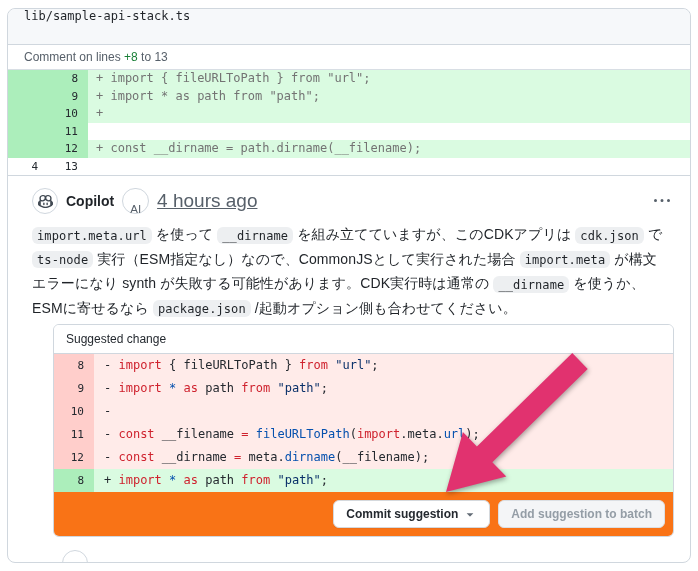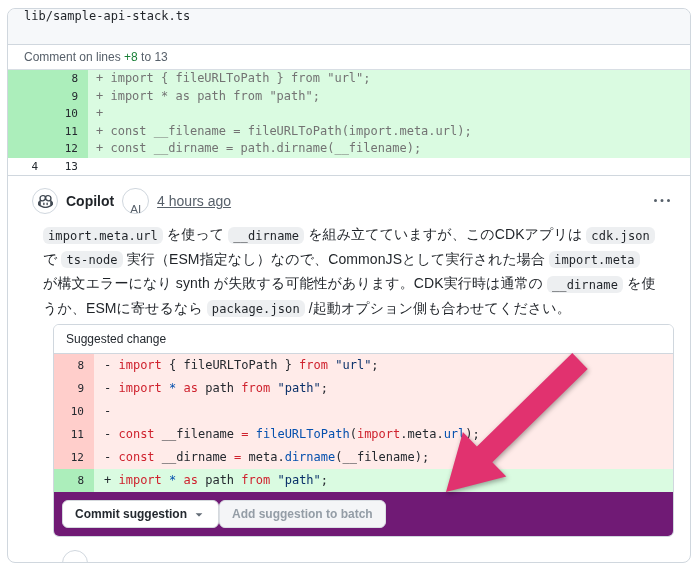--- a/index.html
+++ b/index.html
@@ -42,24 +42,24 @@
   .avatar{
     width:26px;height:26px;border-radius:50%;border:1px solid #d0d7de;
     box-sizing:border-box;display:flex;align-items:center;justify-content:center;
     color:#424a53;flex:none;background:#fff;
   }
   .author{font-weight:700;font-size:14px;color:#1f2328;}
   .ai-badge{
     border:1px solid #d0d7de;border-radius:999px;font-size:11.5px;color:#57606a;
     padding:12px 7px;height:18px;line-height:17px;box-sizing:border-box;
   }
-  .timestamp{font-size:14px;color:#57606a;text-decoration:underline;cursor:pointer;}
+  .timestamp{font-size:19px;color:#57606a;text-decoration:underline;cursor:pointer;}
   .kebab{margin-left:auto;color:#57606a;cursor:pointer;display:flex;align-items:center;padding-right:6px;}
   .comment-body{
-    font-size:14px;line-height:23.5px;color:#1f2328;margin:9px 11px 0;
+    font-size:14px;line-height:23.5px;color:#1f2328;margin:9px 0 0;
     padding-right:8px;letter-spacing:0.1px;
   }
   .inline-code{
     font-family:"DejaVu Sans Mono","Liberation Mono",monospace;font-size:12px;
     background:rgba(175,184,193,0.22);border-radius:6px;padding:1.5px 5px;
     white-space:nowrap;
   }
   
   .suggestion-box{
     margin:3px 2px 0 21px;border:1px solid #d0d7de;border-radius:6px;
@@ -74,21 +74,21 @@
   .sg-num{width:40px;flex:none;box-sizing:border-box;text-align:right;padding-right:10px;font-size:11px;color:#24292f;}
   .sg-code{flex:1;padding-left:10px;white-space:pre;color:#24292f;}
   .sg-row.del .sg-num{background:#ffcecb;}
   .sg-row.del .sg-code{background:#ffebe9;}
   .sg-row.add .sg-num{background:#aceebb;}
   .sg-row.add .sg-code{background:#dafbe1;}
   .tok-k{color:#cf222e;}
   .tok-s{color:#0a3069;}
   .tok-c{color:#0550ae;}
   .tok-p{color:#24292f;}
-  .sg-footer{display:flex;justify-content:flex-start;gap:0;padding:8px;background:#701a75;}
+  .sg-footer{display:flex;justify-content:flex-end;gap:8px;padding:8px;background:#f97316;}
   .btn{
     height:28px;box-sizing:border-box;border-radius:6px;display:flex;align-items:center;
     font-size:12px;font-weight:700;padding:0 12px;cursor:pointer;user-select:none;
   }
   .btn-commit{background:#ffffff;border:1px solid #d5d9dd;color:#24292f;gap:5px;box-shadow:0 1px 0 rgba(31,35,40,0.04);}
   .btn-commit .caret{display:flex;align-items:center;color:#636c76;}
   .btn-batch{background:#f4f5f7;border:1px solid #dbdfe4;color:#949da6;}
   
   .reactions{display:flex;align-items:center;margin:13px 0 0 30px;gap:13px;}
   .smiley-btn{
@@ -129,21 +129,20 @@
           <span class="td-num"></span>
           <span class="td-num">10</span>
         </div>
         <div class="td-code">+</div>
       </div>
       <div class="td-row add">
         <div class="td-gutter">
           <span class="td-num"></span>
           <span class="td-num">11</span>
         </div>
-        <div class="td-code">+ const __filename = fileURLToPath(import.meta.url);</div>
       </div>
       <div class="td-row add">
         <div class="td-gutter">
           <span class="td-num"></span>
           <span class="td-num">12</span>
         </div>
         <div class="td-code">+ const __dirname = path.dirname(__filename);</div>
       </div>
       <div class="td-row context">
         <div class="td-gutter">

